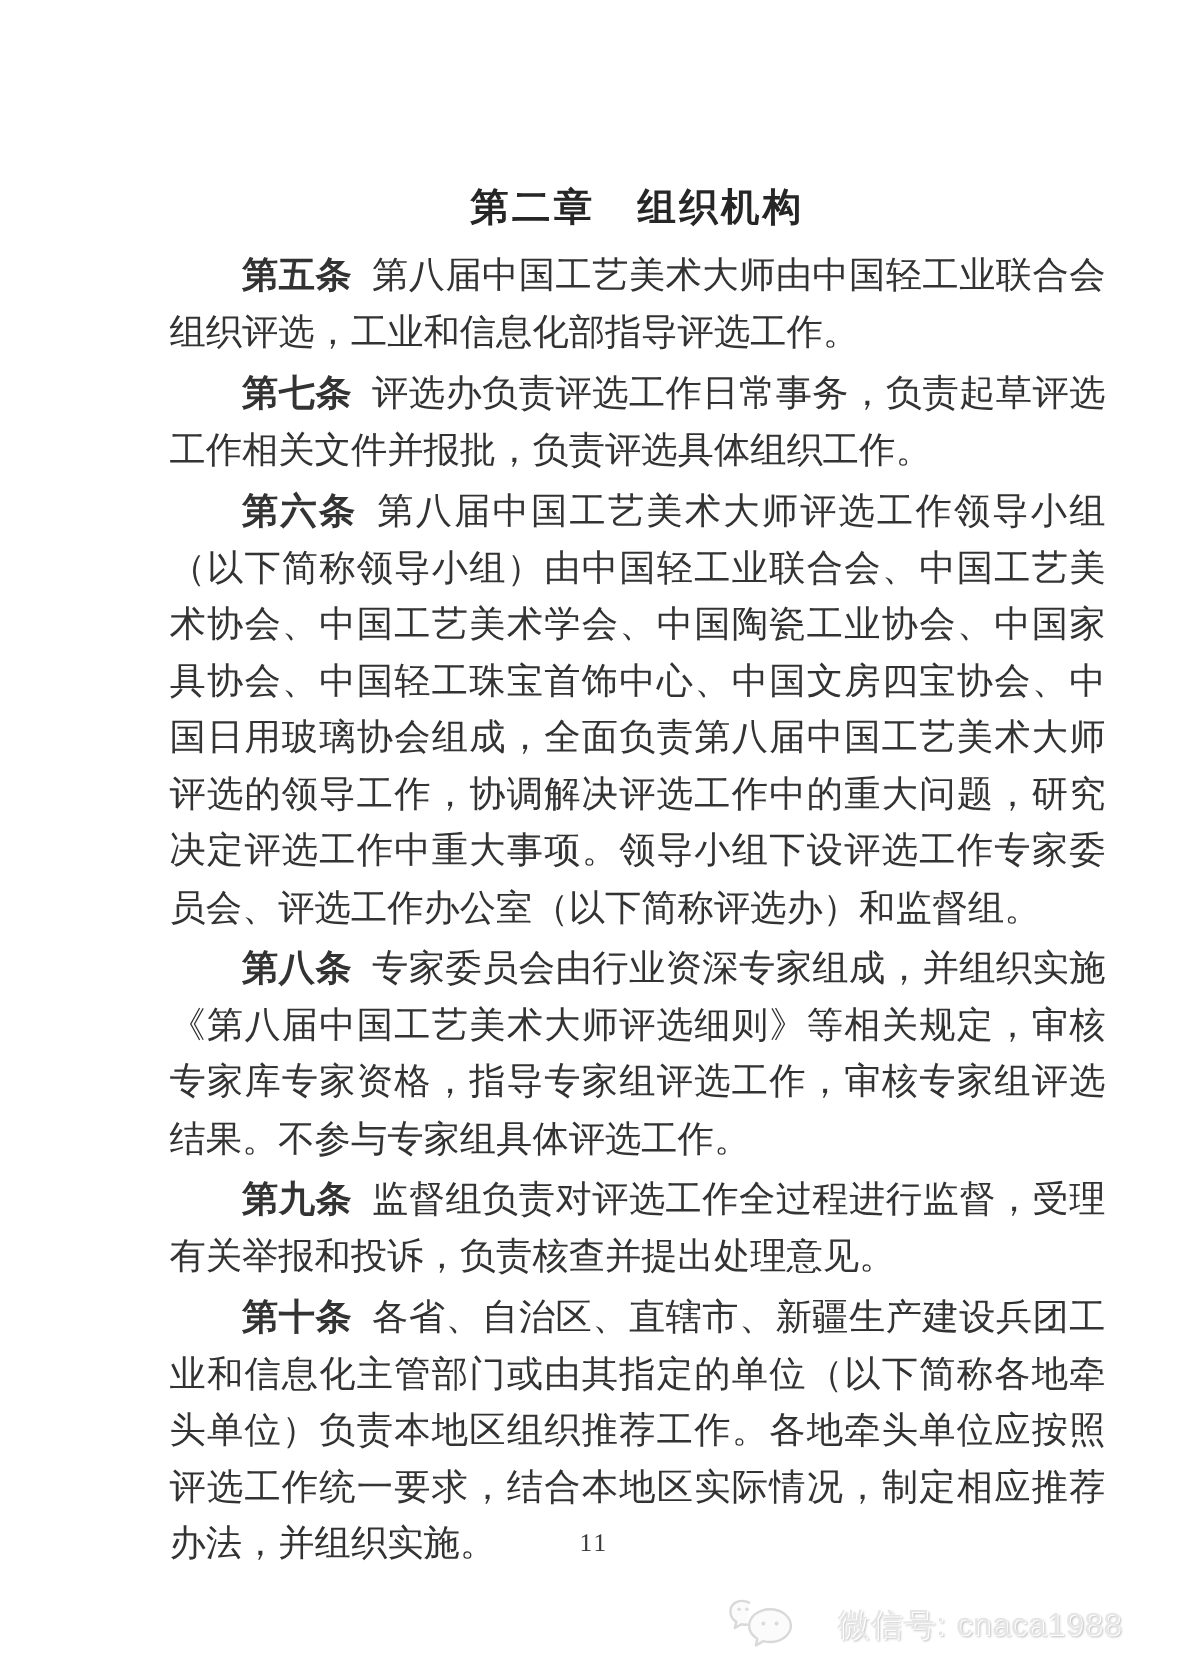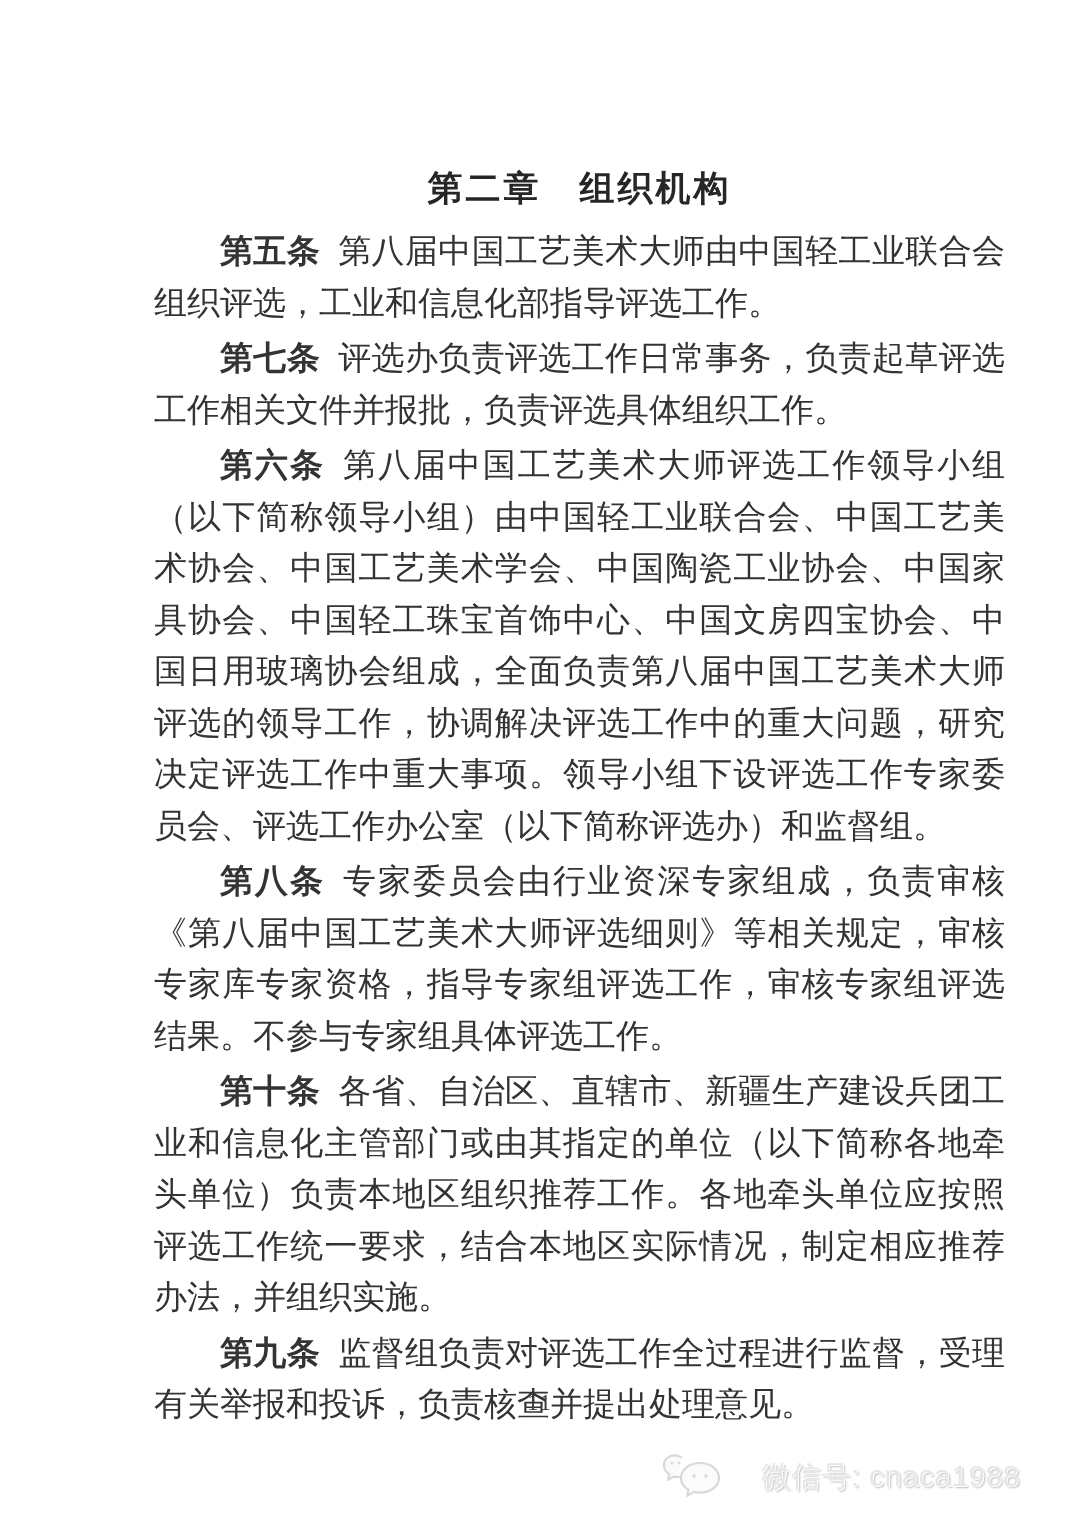--- a/index.html
+++ b/index.html
@@ -77,25 +77,25 @@
 <div class="page">
   <div class="content">
     <h1 class="title">第二章　组织机构</h1>
 
     <p class="article"><span class="label">第五条</span><span>第八届中国工艺美术大师由中国轻工业联合会组织评选，工业和信息化部指导评选工作。</span></p>
 
     <p class="article"><span class="label">第七条</span><span>评选办负责评选工作日常事务，负责起草评选工作相关文件并报批，负责评选具体组织工作。</span></p>
 
     <p class="article"><span class="label">第六条</span><span>第八届中国工艺美术大师评选工作领导小组（以下简称领导小组）由中国轻工业联合会、中国工艺美术协会、中国工艺美术学会、中国陶瓷工业协会、中国家具协会、中国轻工珠宝首饰中心、中国文房四宝协会、中国日用玻璃协会组成，全面负责第八届中国工艺美术大师评选的领导工作，协调解决评选工作中的重大问题，研究决定评选工作中重大事项。领导小组下设评选工作专家委员会、评选工作办公室（以下简称评选办）和监督组。</span></p>
 
-    <p class="article"><span class="label">第八条</span><span>专家委员会由行业资深专家组成，负责审核《第八届中国工艺美术大师评选细则》等相关规定，审核专家库专家资格，指导专家组评选工作，审核专家组评选结果。不参与专家组具体评选工作。</span></p>
+    <p class="article"><span class="label">第八条</span><span>专家委员会由行业资深专家组成，并组织实施《第八届中国工艺美术大师评选细则》等相关规定，审核专家库专家资格，指导专家组评选工作，审核专家组评选结果。不参与专家组具体评选工作。</span></p>
+
+    <p class="article"><span class="label">第九条</span><span>监督组负责对评选工作全过程进行监督，受理有关举报和投诉，负责核查并提出处理意见。</span></p>
 
     <p class="article"><span class="label">第十条</span><span>各省、自治区、直辖市、新疆生产建设兵团工业和信息化主管部门或由其指定的单位（以下简称各地牵头单位）负责本地区组织推荐工作。各地牵头单位应按照评选工作统一要求，结合本地区实际情况，制定相应推荐办法，并组织实施。</span></p>
-
-    <p class="article"><span class="label">第九条</span><span>监督组负责对评选工作全过程进行监督，受理有关举报和投诉，负责核查并提出处理意见。</span></p>
   </div>
 
   <div class="page-number">11</div>
 
   <div class="watermark">
     <span>
       <svg width="62" height="54" viewBox="0 0 62 54" fill="none" xmlns="http://www.w3.org/2000/svg">
 
         <path d="M20 7 C12 3 3 7 3 15 c0 4.2 2.2 7.4 5.4 9.4 l-1.4 5.6 6-3.4 c1.6 .4 3.4 .5 5 .2" stroke="#d9d9d9" stroke-width="2.2" fill="#fbfbfb" stroke-linecap="round" stroke-linejoin="round"></path>
         <circle cx="11" cy="13" r="1.6" fill="#dcdcdc"></circle>

